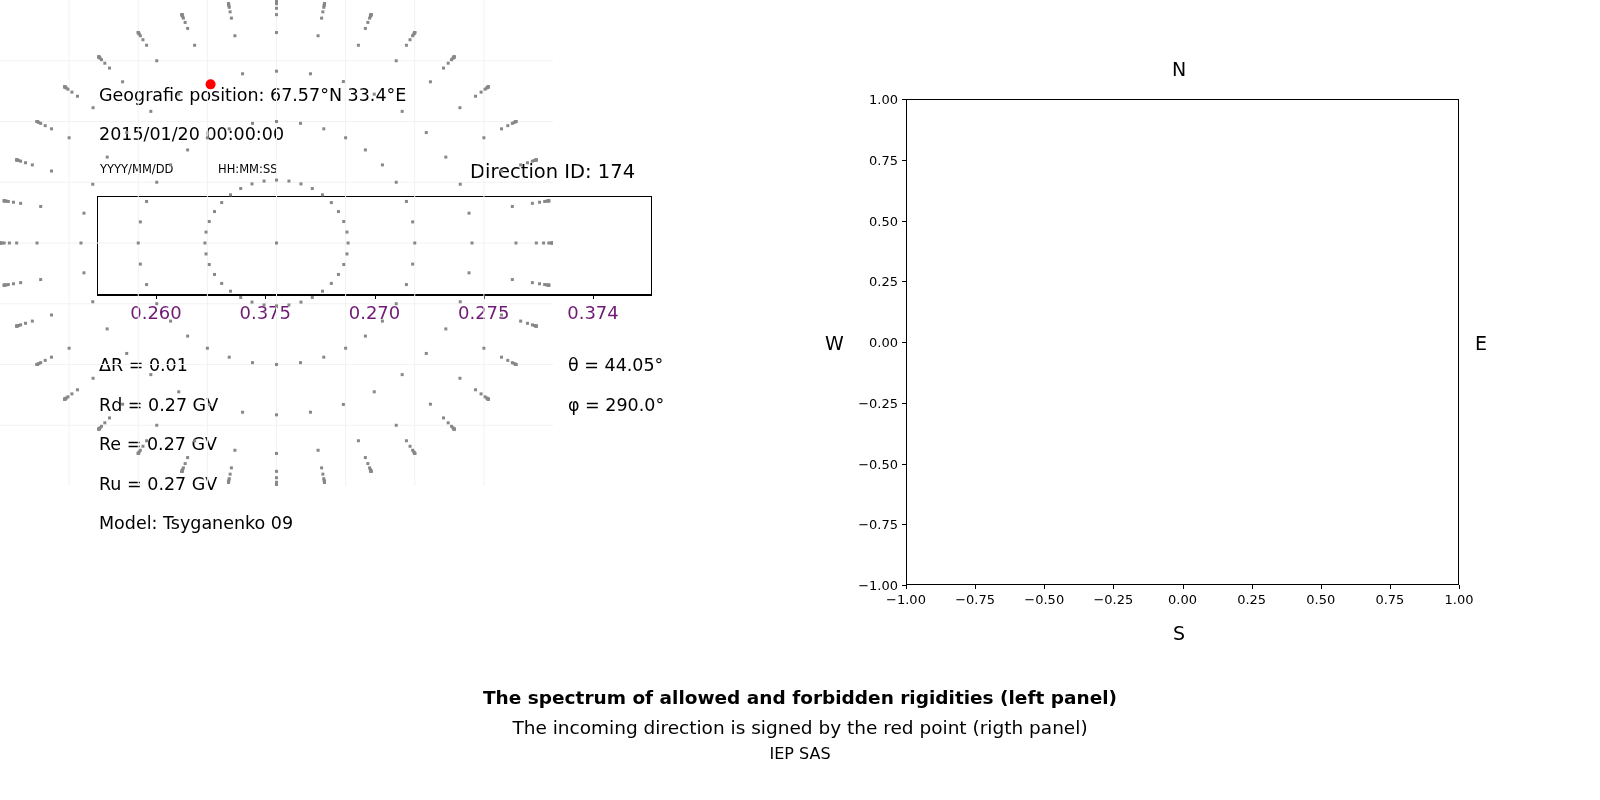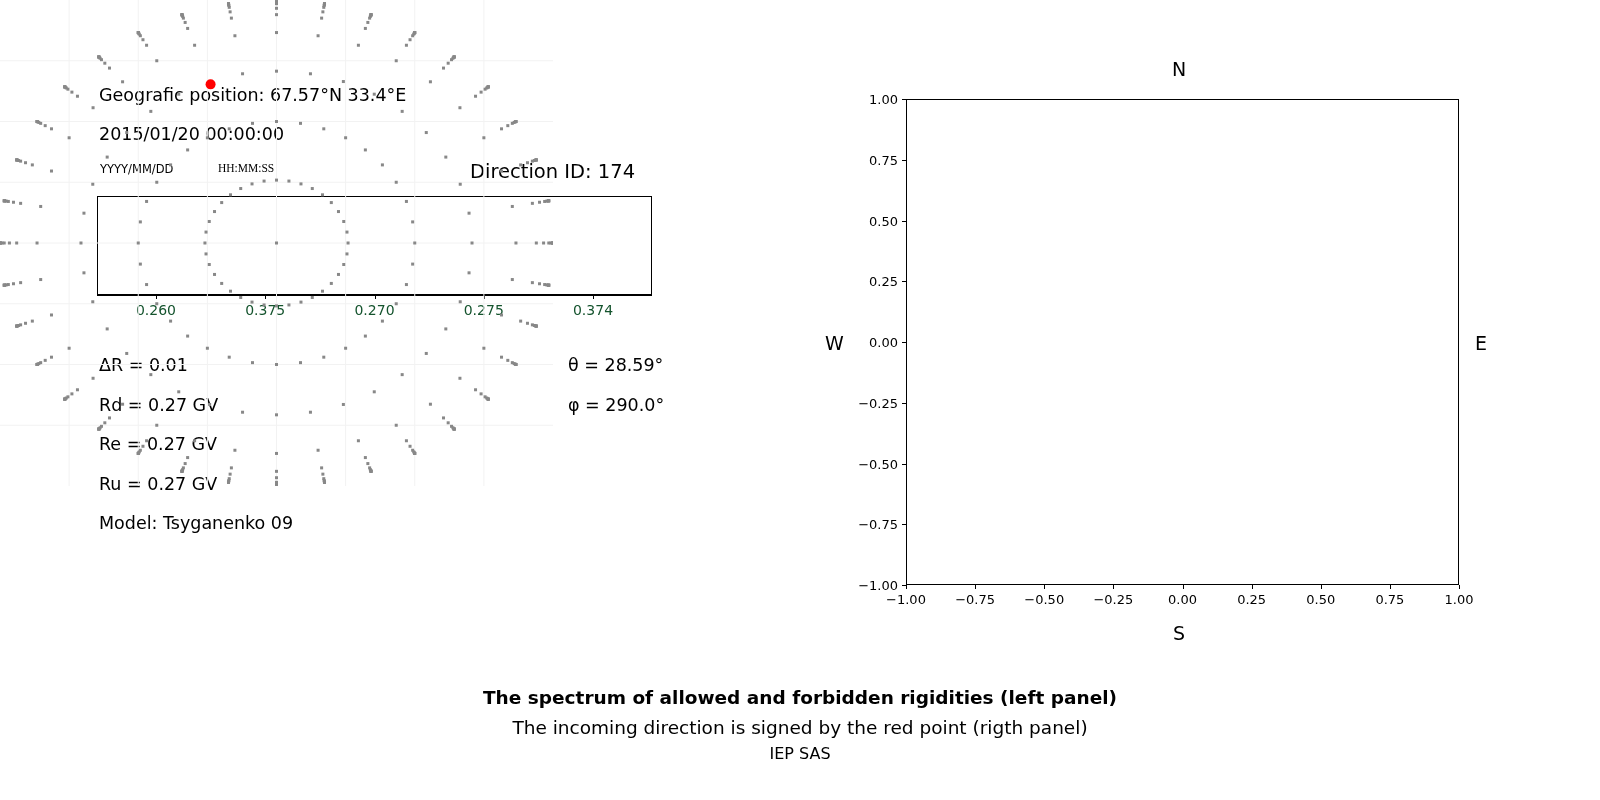--- a/index.html
+++ b/index.html
@@ -10,37 +10,37 @@
   }
   .abs{position:absolute;}
 
   
   #left-panel{left:0;top:0;width:760px;height:680px;}
 
   .info-line{font-size:17.5px;color:#000;white-space:nowrap;}
   #geo-position{left:99px;top:85px;}
   #datetime{left:99px;top:124px;}
   #fmt-date{left:100px;top:162px;font-size:11.5px;}
-  #fmt-time{left:218px;top:162px;font-size:11.5px;font-family:Liberation Serif, serif;}
+  #fmt-time{left:218px;top:162px;font-size:11.5px;}
   #direction-id{left:470px;top:160px;font-size:19.5px;}
 
   
   #spectrum-wrap{left:97px;top:196px;width:555px;height:99px;}
   #spectrum-frame{
     left:0;top:0;width:555px;height:99px;
     border:1.1px solid #000;box-sizing:border-box;background:#ffffff;
   }
   #spectrum-allowed{left:0;top:0;height:100%;background:#ffffff;}
   #spectrum-forbidden{top:0;height:100%;background:#000000;}
 
   
   #spectrum-axis{left:97px;top:295px;width:555px;height:1.1px;background:#000;}
   .xtick{width:1.1px;height:4px;background:#000;top:0;}
   .xticklabel{
-    font-size:14px;color:#14532d;top:7px;
+    font-size:18px;color:#701a75;top:7px;
     transform:translateX(-50%);white-space:nowrap;
   }
   
   #rs-arrow-line{width:1px;background:#4d4d4d;left:0;top:0;}
   #rs-arrow-head{
     width:0;height:0;border-left:4px solid transparent;
     border-right:4px solid transparent;border-bottom:7px solid #4d4d4d;
   }
   #rs-label{font-size:11.5px;color:#000;transform:translateX(-50%);white-space:nowrap;}
 
@@ -116,21 +116,21 @@
 
   <div class="abs" id="params-left-col" style="left:99px;top:355px;width:340px;">
       <div class="abs param" style="left: 0px; top: 0px;">ΔR = 0.01</div>
       <div class="abs param" style="left: 0px; top: 39.5px;">Rd = 0.27 GV</div>
       <div class="abs param" style="left: 0px; top: 79px;">Re = 0.27 GV</div>
       <div class="abs param" style="left: 0px; top: 118.5px;">Ru = 0.27 GV</div>
       <div class="abs param" style="left: 0px; top: 158px;">Model: Tsyganenko 09</div>
     </div>
 
   <div class="abs" id="params-right-col" style="left:568px;top:355px;width:200px;">
-      <div class="abs param" style="left: 0px; top: 0px;">θ = 28.59°</div>
+      <div class="abs param" style="left: 0px; top: 0px;">θ = 44.05°</div>
       <div class="abs param" style="left: 0px; top: 39.5px;">φ = 290.0°</div>
     </div>
 </div>
 
 <div class="abs" id="right-panel">
   <svg id="sky-svg" width="553" height="486">
       <g>
         <line x1="69.125" x2="69.125" y1="0" y2="486" stroke="#f2f2f2" stroke-width="1"></line>
         <line x1="138.25" x2="138.25" y1="0" y2="486" stroke="#f2f2f2" stroke-width="1"></line>
         <line x1="207.375" x2="207.375" y1="0" y2="486" stroke="#f2f2f2" stroke-width="1"></line>

